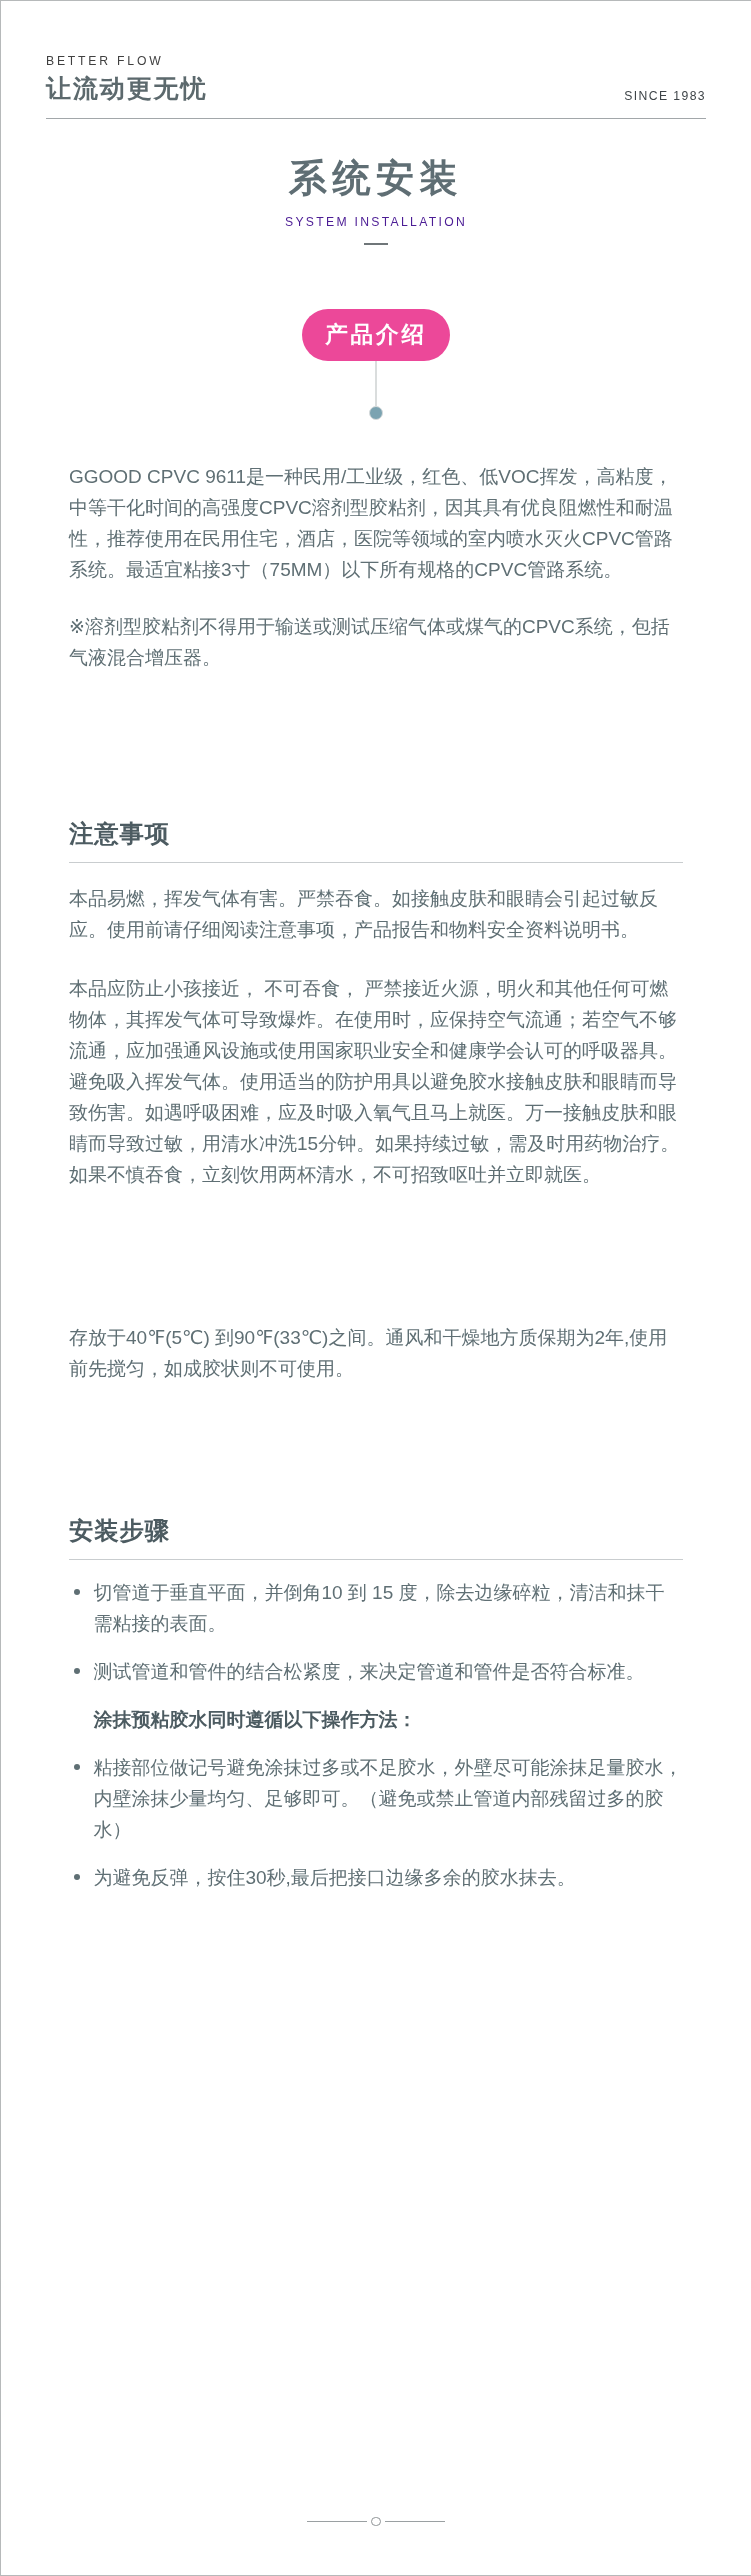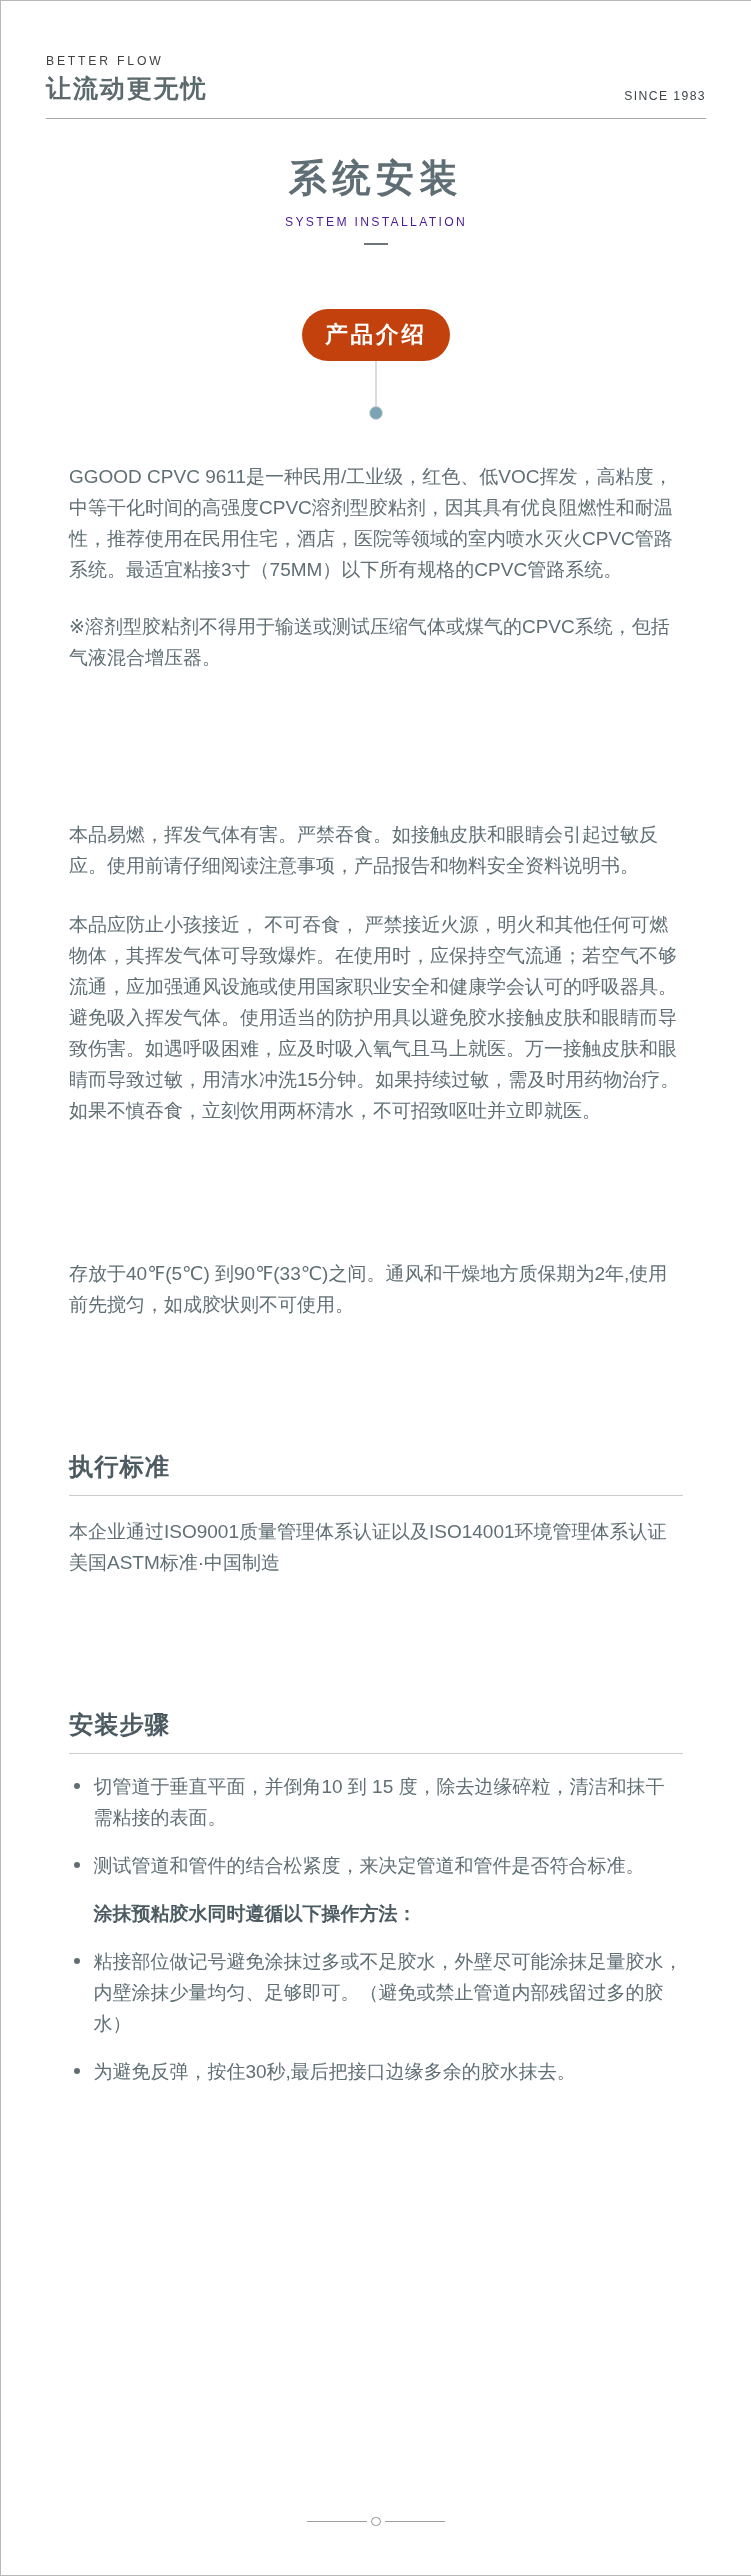--- a/index.html
+++ b/index.html
@@ -27,21 +27,21 @@
   .hero-title{
     margin:39px 0 0 0;
     font-size:38px;font-weight:bold;letter-spacing:5.6px;
     color:#5f6e74;line-height:41px;
   }
   .hero-sub{margin-top:16px;font-size:12.2px;letter-spacing:2.3px;color:#4c1d95;}
   .hero-dash{width:24.4px;height:1.9px;background:#6f7679;margin:14px auto 0 auto;}
   
   .badge-wrap{margin-top:64px;display:flex;flex-direction:column;align-items:center;}
   .badge{
-    background:#c2410c;color:#ffffff;
+    background:#ec4899;color:#ffffff;
     font-size:22.6px;font-weight:bold;letter-spacing:2.8px;
     line-height:22.6px;padding:15px 23.5px;
     border-radius:939px;
   }
   .badge-stem{width:1.9px;height:45px;background:#dadddd;}
   .badge-dot{
     width:12.2px;height:12.2px;border-radius:50%;
     background:#7ba3b1;border:1.9px solid #d6dadb;
   }
   
@@ -112,35 +112,29 @@
   <div class="badge-stem"></div>
   <div class="badge-dot"></div>
 </section>
 
 <main class="content">
 
   <p class="body-p intro-p1">GGOOD CPVC 9611是一种民用/工业级，红色、低VOC挥发，高粘度，中等干化时间的高强度CPVC溶剂型胶粘剂，因其具有优良阻燃性和耐温性，推荐使用在民用住宅，酒店，医院等领域的室内喷水灭火CPVC管路系统。最适宜粘接3寸（75MM）以下所有规格的CPVC管路系统。</p>
   <p class="body-p intro-p2">※溶剂型胶粘剂不得用于输送或测试压缩气体或煤气的CPVC系统，包括气液混合增压器。</p>
 
   <section class="sec sec-first">
+    <h2 class="sec-heading">注意事项</h2>
     <p class="body-p">本品易燃，挥发气体有害。严禁吞食。如接触皮肤和眼睛会引起过敏反应。使用前请仔细阅读注意事项，产品报告和物料安全资料说明书。</p>
     <p class="body-p">本品应防止小孩接近， 不可吞食， 严禁接近火源，明火和其他任何可燃物体，其挥发气体可导致爆炸。在使用时，应保持空气流通；若空气不够流通，应加强通风设施或使用国家职业安全和健康学会认可的呼吸器具。避免吸入挥发气体。使用适当的防护用具以避免胶水接触皮肤和眼睛而导致伤害。如遇呼吸困难，应及时吸入氧气且马上就医。万一接触皮肤和眼睛而导致过敏，用清水冲洗15分钟。如果持续过敏，需及时用药物治疗。如果不慎吞食，立刻饮用两杯清水，不可招致呕吐并立即就医。</p>
   </section>
 
   <section class="sec">
     <p class="body-p">存放于40℉(5℃) 到90℉(33℃)之间。通风和干燥地方质保期为2年,使用前先搅匀，如成胶状则不可使用。</p>
   </section>
 
-  <section class="sec">
-    <h2 class="sec-heading">执行标准</h2>
-    <div class="std-wrap">
-      <p class="std-line">本企业通过ISO9001质量管理体系认证以及ISO14001环境管理体系认证</p>
-      <p class="std-line">美国ASTM标准·中国制造</p>
-    </div>
-  </section>
 
   <section class="sec">
     <h2 class="sec-heading">安装步骤</h2>
     <ul class="steps">
       <li>切管道于垂直平面，并倒角10 到 15 度，除去边缘碎粒，清洁和抹干需粘接的表面。</li>
       <li>测试管道和管件的结合松紧度，来决定管道和管件是否符合标准。</li>
     </ul>
     <div class="method-title">涂抹预粘胶水同时遵循以下操作方法：</div>
     <ul class="steps">
       <li>粘接部位做记号避免涂抹过多或不足胶水，外壁尽可能涂抹足量胶水，内壁涂抹少量均匀、足够即可。（避免或禁止管道内部残留过多的胶水）</li>

